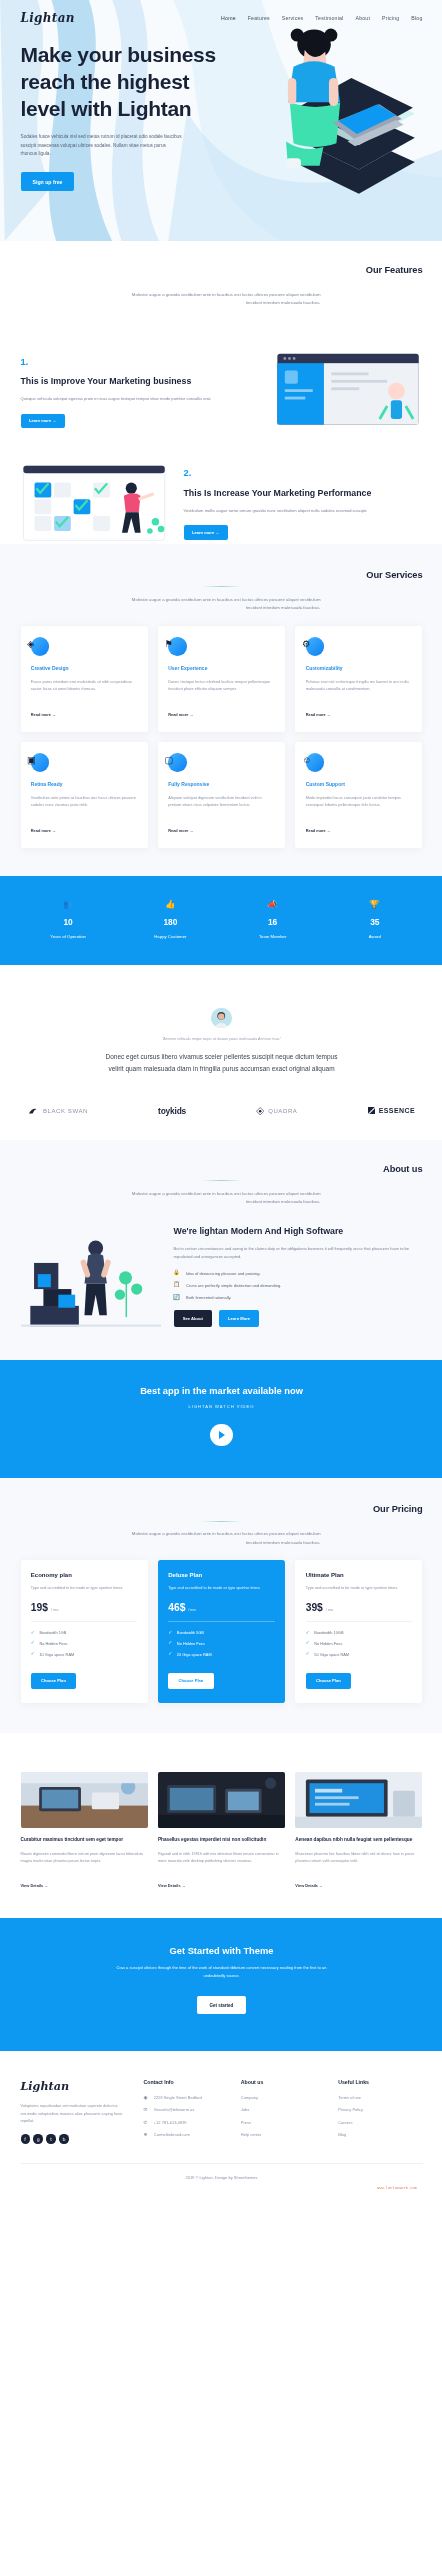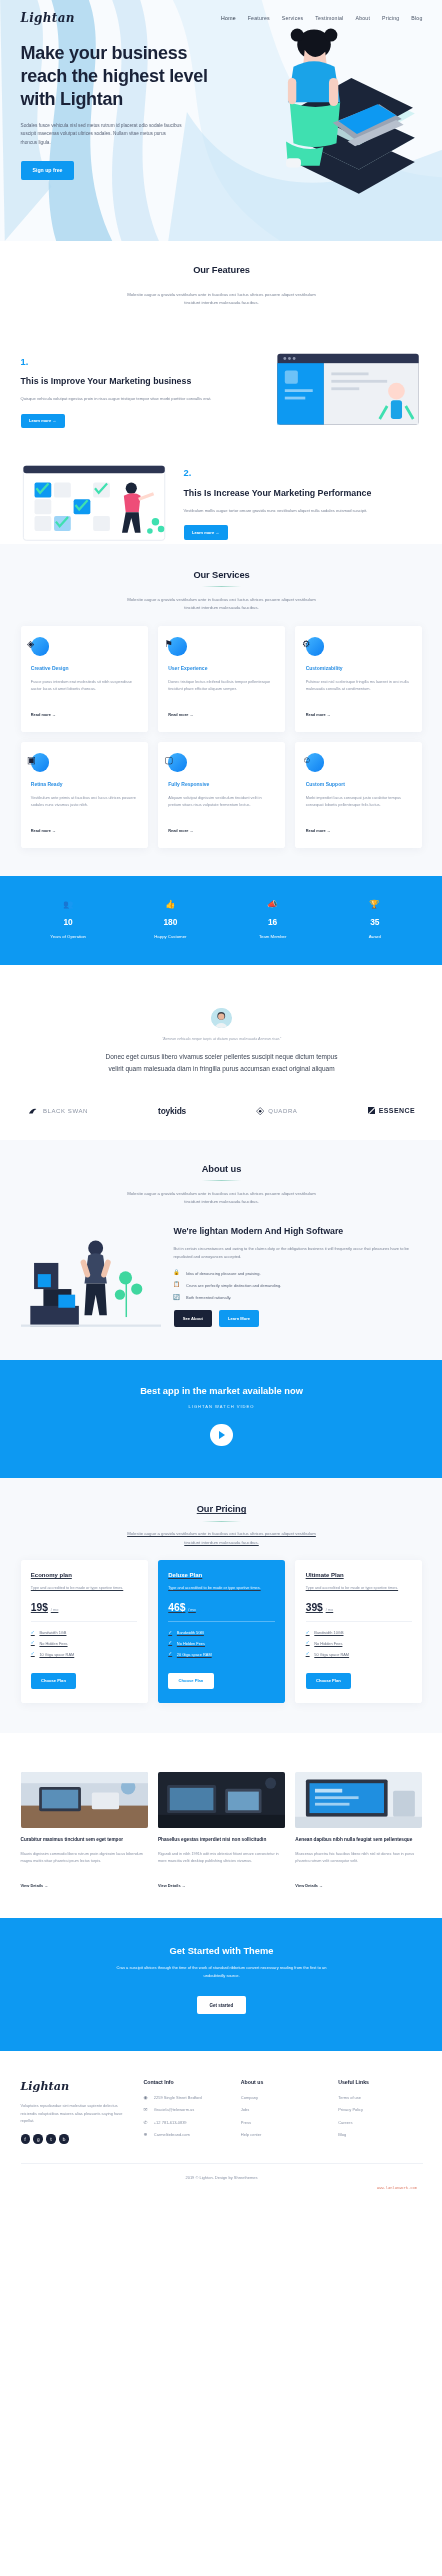--- a/index.html
+++ b/index.html
@@ -31,36 +31,36 @@
     font-style:italic; font-weight:bold;
     font-size:12px; color:#1a2238; letter-spacing:0.3px;
   }
   .nav-links { display:flex; gap:12px; }
   .nav-links a {
     font-size:5.2px; color:#4a5568; text-decoration:none; letter-spacing:0.2px;
   }
   .nav-links a.active { color:#2d3748; }
   .hero-content { position:relative; z-index:4; padding:17px 20.5px 0 20.5px; width:248px; }
   .hero-title {
-    font-size:18px; line-height:1.28; font-weight:bold;
+    font-size:21px; line-height:1.28; font-weight:bold;
     color:#1a2238; letter-spacing:-0.3px;
   }
   .hero-sub { margin-top:10.3px; font-size:4.7px; line-height:1.85; color:#5a6478; width:163px; }
   .btn-primary {
     display:inline-block; margin-top:13px;
     background:#0d99f2; color:#fff; border:0;
     font-size:5.2px; font-weight:bold;
     padding:6.5px 12px; border-radius:1.9px; cursor:pointer;
     font-family:inherit;
   }
   .hero-art { position:absolute; right:0; top:22.4px; width:215px; height:210px; z-index:3; }
 
   
   .sec { padding:24px 20.5px; }
-  .sec-head { text-align:center; margin-bottom:13px; }
+  .sec-head { text-align:right; margin-bottom:13px; }
   .sec-title {
     font-size:9.3px; font-weight:bold; color:#1a2238; letter-spacing:-0.1px;
   }
   .sec-rule {
     width:39px; height:0.9px; margin:6.5px auto 8.4px auto;
     background:linear-gradient(90deg,rgba(13,153,242,0) 0%,#9fd6c9 50%,rgba(13,153,242,0) 100%);
   }
   .sec-sub {
     font-size:4.3px; line-height:2; color:#7b8496; max-width:198px; margin:0 auto;
   }
@@ -160,21 +160,21 @@
     width:22.4px; height:22.4px; border-radius:50%; background:#fff; margin:0 auto;
     display:flex; align-items:center; justify-content:center; cursor:pointer;
   }
   .play .tri {
     width:0;height:0;border-left:6.5px solid #0d99f2;
     border-top:4.2px solid transparent;border-bottom:4.2px solid transparent;
     margin-left:1.9px;
   }
 
   
-  .pricing { background:#f7f9fc; padding:26px 20.5px 30px 20.5px;text-decoration:underline; }
+  .pricing { background:#f7f9fc; padding:26px 20.5px 30px 20.5px; }
   .price-grid { display:grid; grid-template-columns:repeat(3,1fr); gap:10.3px; margin-top:13px; }
   .price-card {
     background:#fff; border-radius:2.8px; padding:12px 10.3px 14px 10.3px;
     box-shadow:0 1.9px 9.3px rgba(20,40,80,.05);
   }
   .price-card.feat { background:#0d99f2; color:#fff; }
   .price-name { font-size:6px; font-weight:bold; color:#1a2238; margin-bottom:6.5px; }
   .price-card.feat .price-name { color:#fff; }
   .price-desc { font-size:3.8px; line-height:1.95; color:#8a93a5; margin-bottom:9.3px; }
   .price-card.feat .price-desc { color:#e3f2ff; }

